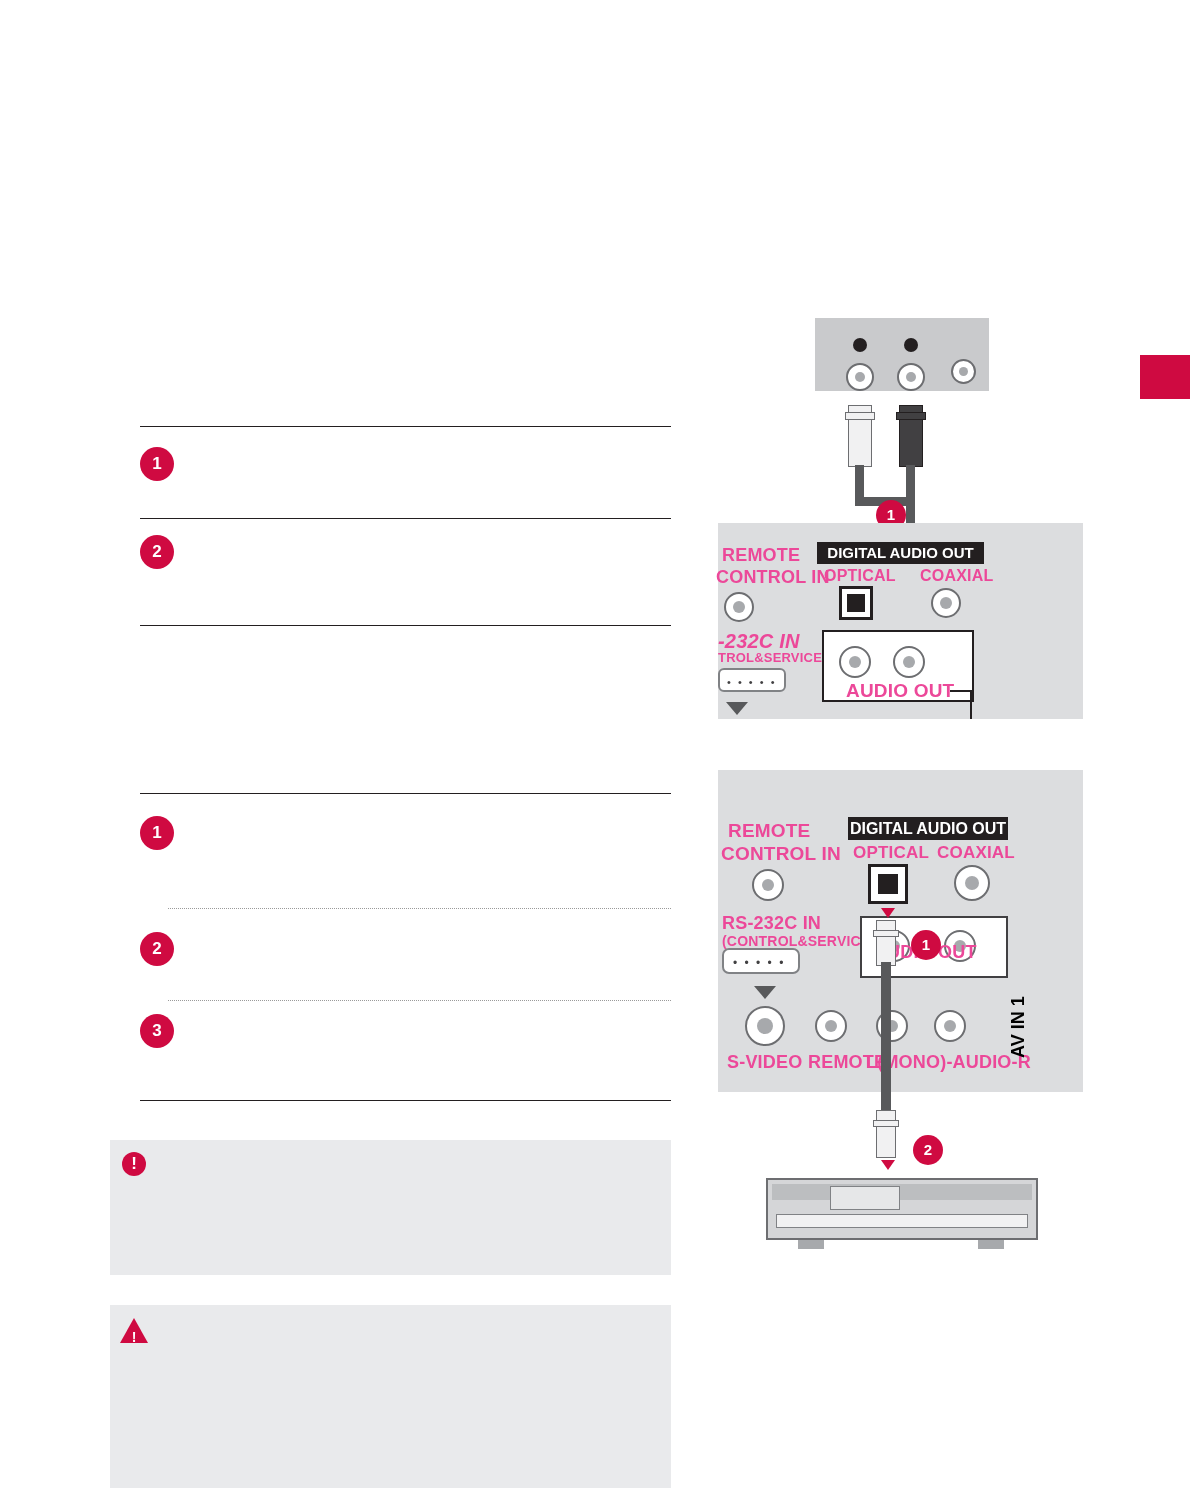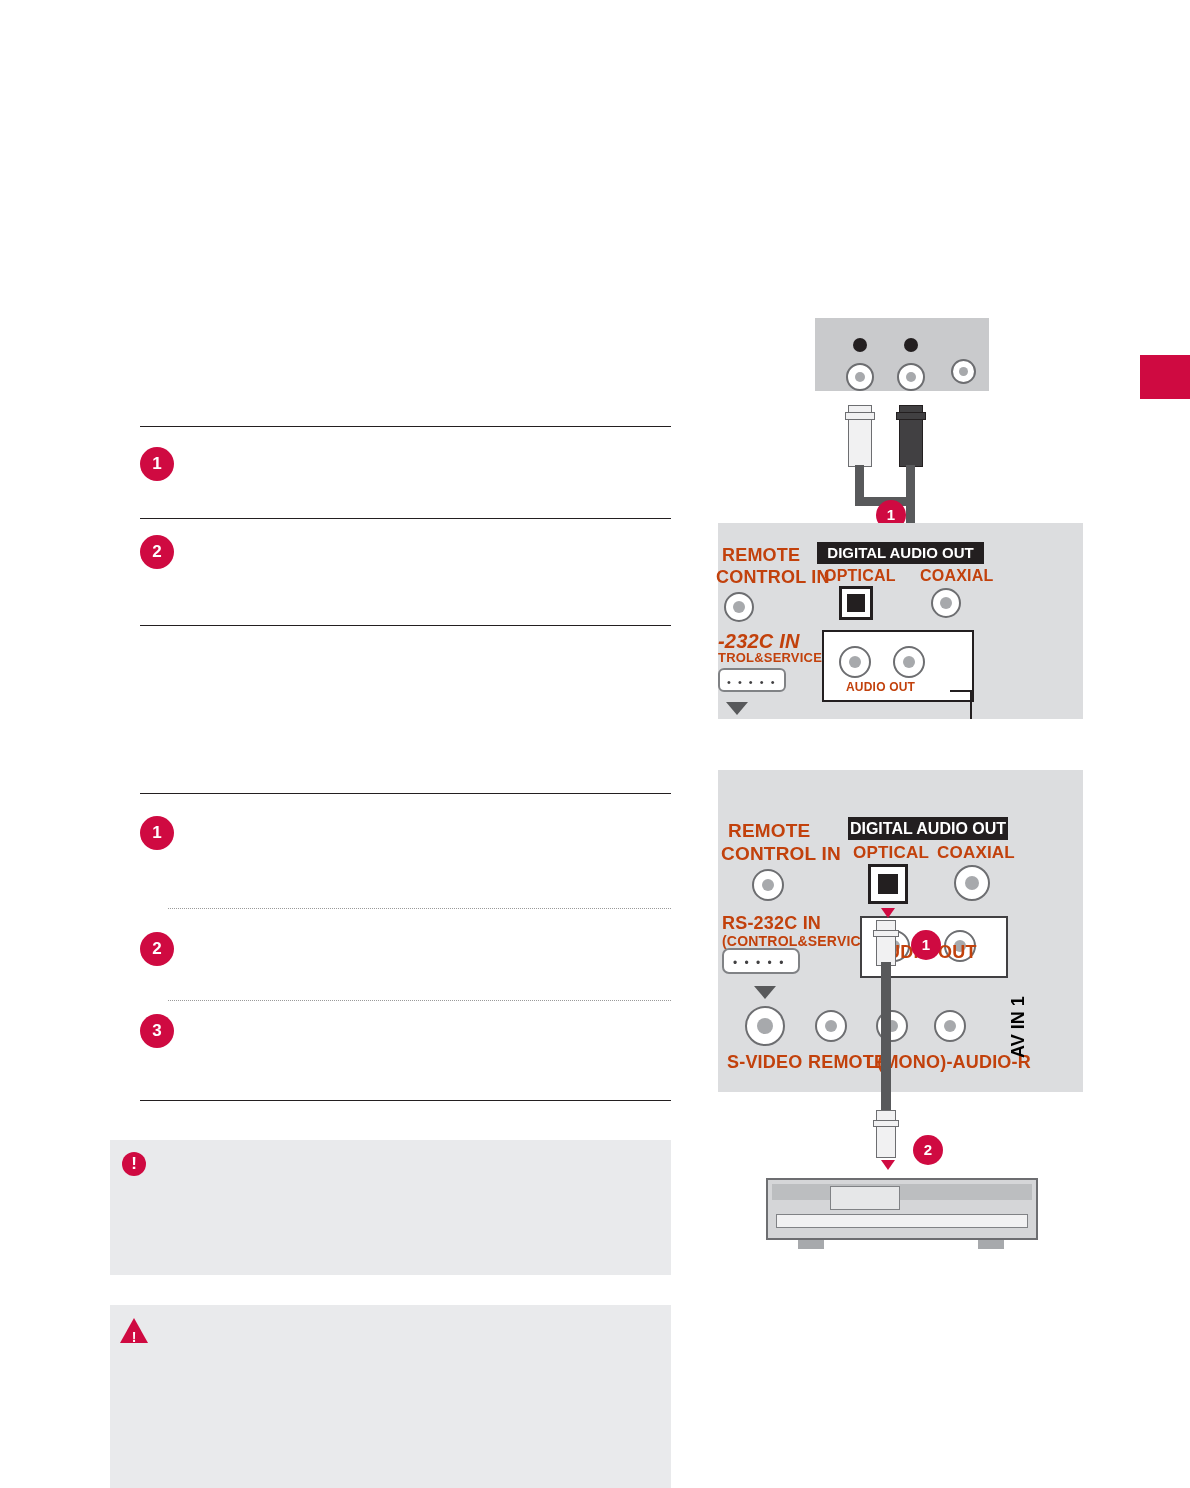--- a/index.html
+++ b/index.html
@@ -89,21 +89,21 @@
   .panel {
     position: absolute;
     background: #dcdddf;
   }
   .panel-dark {
     position: absolute;
     background: #c9cacc;
   }
   .diagram-text {
     position: absolute;
-    color: #c2410c;
+    color: #ec4899;
     font-weight: bold;
     letter-spacing: 0.2px;
   }
   .jack-outer {
     position: absolute;
     border-radius: 50%;
     background: #ffffff;
     border: 2px solid #6d6e71;
     box-sizing: border-box;
   }
@@ -275,21 +275,21 @@
   <div class="diagram-text" style="left:718px; top:630px; font-size:20px;font-style:italic;">-232C IN</div>
   <div class="diagram-text" style="left:718px; top:650px; font-size:13px;">TROL&amp;SERVICE)</div>
   <div class="white-box" style="left:718px; top:668px; width:68px; height:24px; border-radius:6px;"></div>
   <div style="position:absolute; left:727px; top:676px; font-size:11px; color:#414042; letter-spacing:2px;">• • • • •</div>
 
   <div class="label-box" style="left:822px; top:630px; width:152px; height:72px;"></div>
   <div class="jack-outer" style="left:839px; top:646px; width:32px; height:32px;"></div>
   <div class="jack-inner" style="left:849px; top:656px; width:12px; height:12px;"></div>
   <div class="jack-outer" style="left:893px; top:646px; width:32px; height:32px;"></div>
   <div class="jack-inner" style="left:903px; top:656px; width:12px; height:12px;"></div>
-  <div class="diagram-text" style="left:846px; top:680px; font-size:12px;">AUDIO OUT</div>
+  <div class="diagram-text" style="left:846px; top:680px; font-size:19px;">AUDIO OUT</div>
 
   <div class="tri-down-gray" style="left:726px; top:702px;"></div>
   <div style="position:absolute; left:970px; top:690px; width:2px; height:29px; background:#231f20;"></div>
   <div style="position:absolute; left:950px; top:690px; width:22px; height:2px; background:#231f20;"></div>
 </div>
 
 <div>
 
   <div class="panel" style="left:718px; top:770px; width:365px; height:322px;"></div>
 

